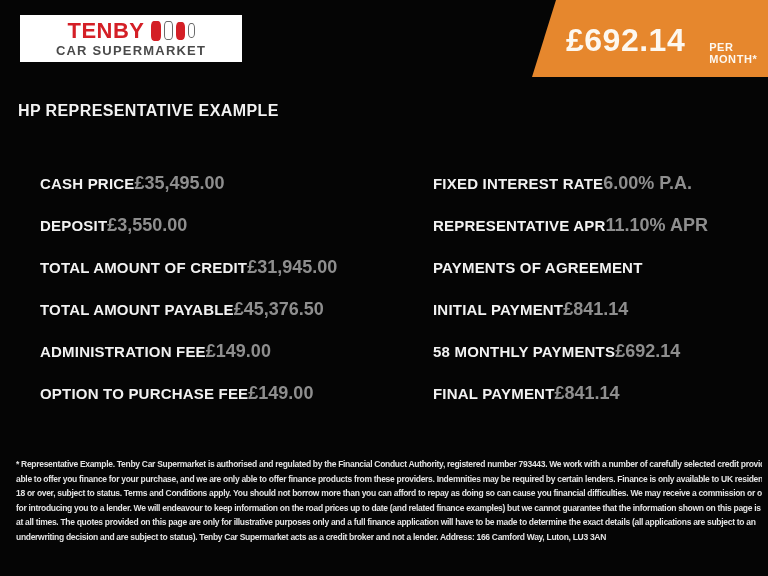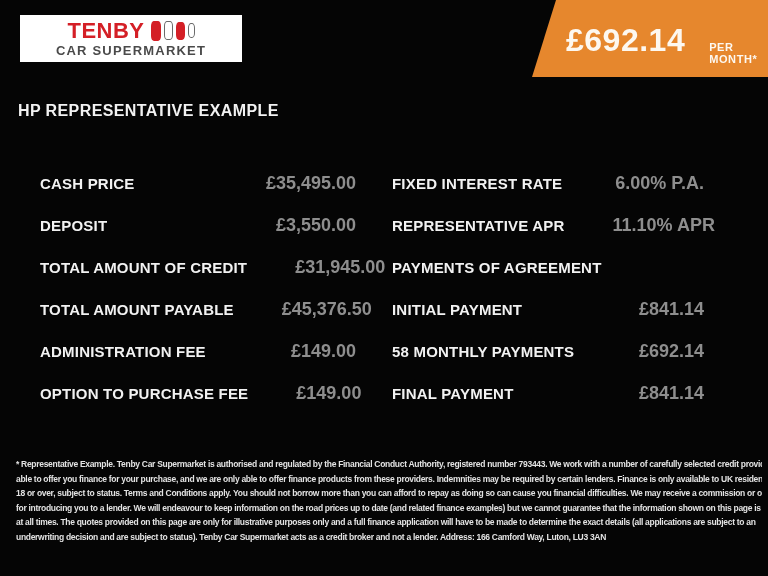--- a/index.html
+++ b/index.html
@@ -87,27 +87,26 @@
     left: 18px; top: 102px;
     color: var(--text_white, #F2F2F2);
     font-size: 16px;
     font-weight: 700;
     letter-spacing: 0.4px;
   }
 
   
   .fin-col { position: absolute; top: 162px; }
   .fin-col.left  { left: 40px;  width: 316px; }
-  .fin-col.right { left: 392px; width: 312px; }
+  .fin-col.right { left: 433px; width: 312px; }
   .fin-row {
     height: 42px;
     display: flex;
-    justify-content: space-between;
+    justify-content: flex-start;
     align-items: center;
-    gap: 48px;
   }
   .fin-label {
     color: var(--text_white, #F2F2F2);
     font-size: 15px;
     font-weight: 700;
     letter-spacing: 0.2px;
     white-space: nowrap;
   }
   .fin-value {
     color: var(--value_gray, #8E8E8E);

